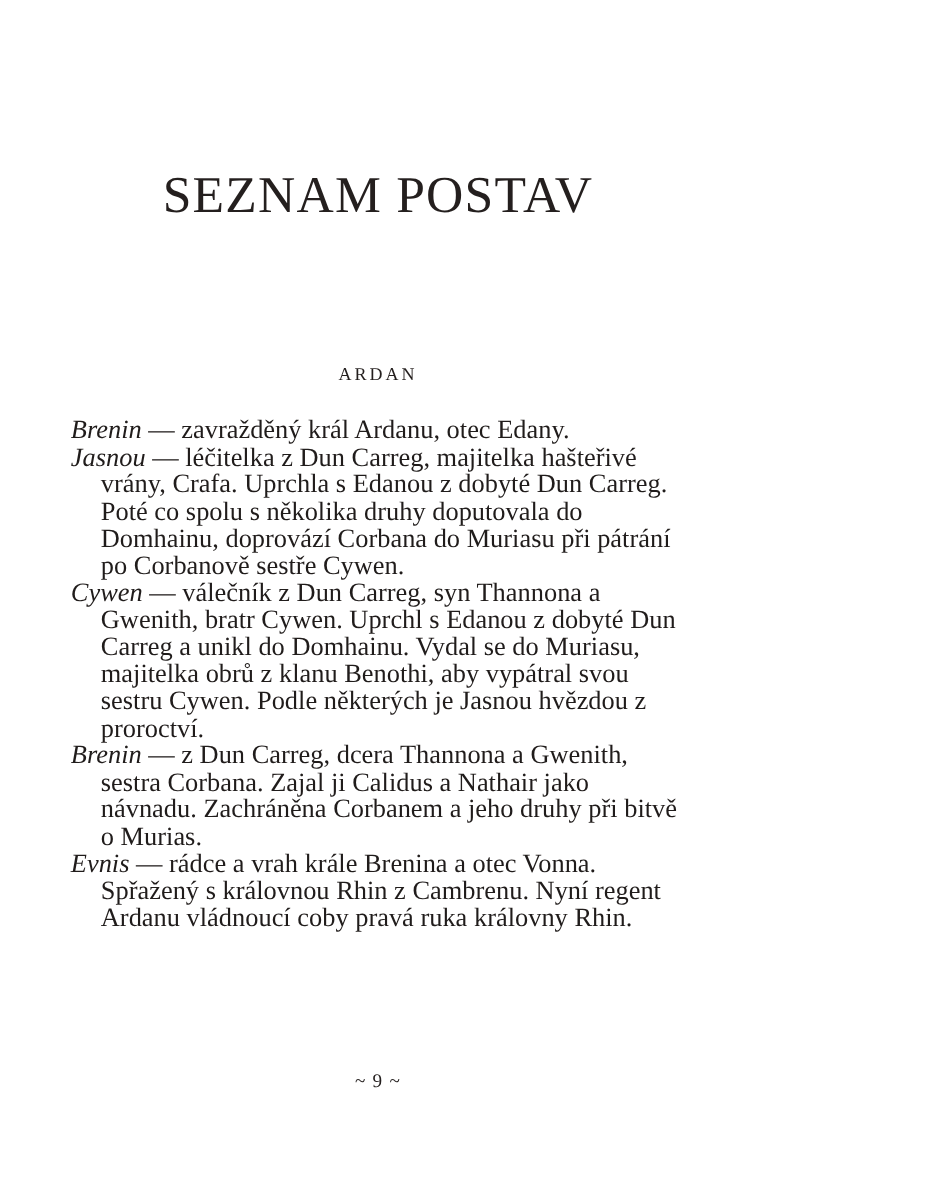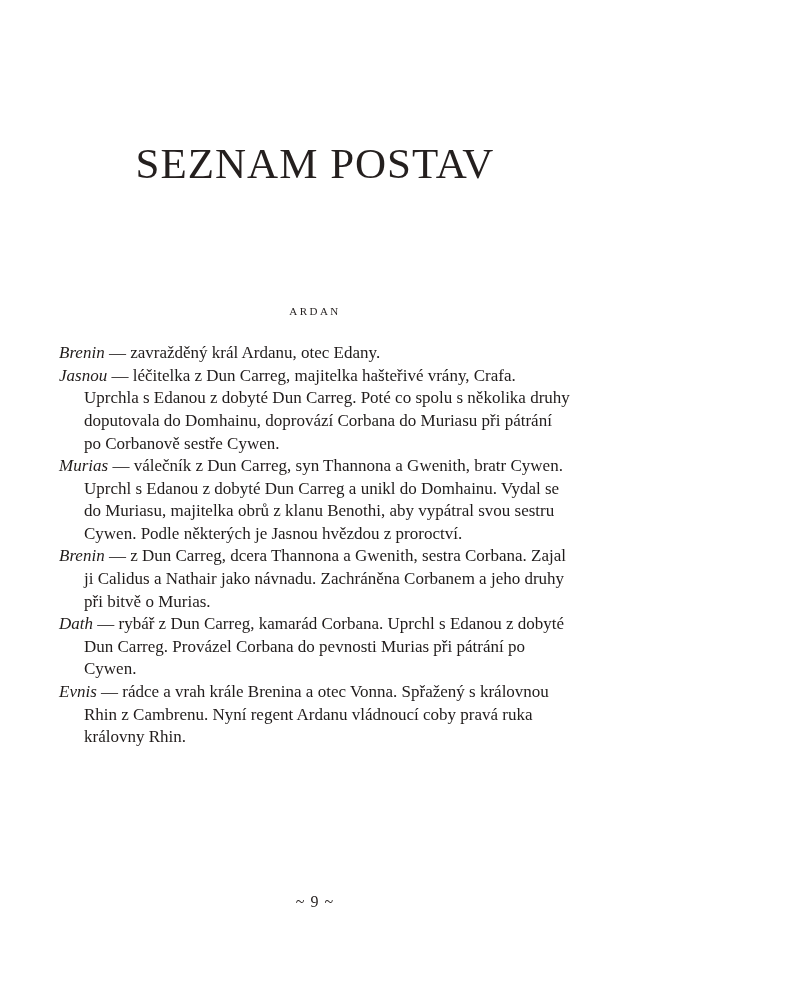--- a/index.html
+++ b/index.html
@@ -27,29 +27,29 @@
     font-size: 43px;
     font-weight: normal;
     letter-spacing: 1px;
     line-height: 1.05;
     color: #241f1e;
   }
   .section-heading {
     margin: 0;
     padding-top: 119px;
     text-align: center;
-    font-size: 11px;
+    font-size: 15px;
     font-weight: normal;
     letter-spacing: 2.5px;
     color: #241f1e;
   }
   .character-list {
     width: 512px;
     margin: 25px auto 0 auto;
-    font-size: 17px;
+    font-size: 22px;
     line-height: 22.6px;
     text-align: left;
   }
   .character-entry {
     margin: 0;
     padding-left: 25px;
     text-indent: -25px;
   }
   .character-name {
     font-style: italic;
@@ -73,25 +73,24 @@
   <h1 class="page-title">SEZNAM POSTAV</h1>
 
   <h2 class="section-heading">ARDAN</h2>
 
   <div class="character-list">
 
     <p class="character-entry"><span class="character-name">Brenin</span> <span>—</span> <span>zavražděný král Ardanu, otec Edany.</span></p>
 
     <p class="character-entry"><span class="character-name">Jasnou</span> <span>—</span> <span>léčitelka z Dun Carreg, majitelka hašteřivé vrány, Crafa. Uprchla s Edanou z dobyté Dun Carreg. Poté co spolu s několika druhy doputovala do Domhainu, doprovází Corbana do Muriasu při pátrání po Corbanově sestře Cywen.</span></p>
 
-    <p class="character-entry"><span class="character-name">Murias</span> <span>—</span> <span>válečník z Dun Carreg, syn Thannona a Gwenith, bratr Cywen. Uprchl s Edanou z dobyté Dun Carreg a unikl do Domhainu. Vydal se do Muriasu, majitelka obrů z klanu Benothi, aby vypátral svou sestru Cywen. Podle některých je Jasnou hvězdou z proroctví.</span></p>
+    <p class="character-entry"><span class="character-name">Cywen</span> <span>—</span> <span>válečník z Dun Carreg, syn Thannona a Gwenith, bratr Cywen. Uprchl s Edanou z dobyté Dun Carreg a unikl do Domhainu. Vydal se do Muriasu, majitelka obrů z klanu Benothi, aby vypátral svou sestru Cywen. Podle některých je Jasnou hvězdou z proroctví.</span></p>
 
     <p class="character-entry"><span class="character-name">Brenin</span> <span>—</span> <span>z Dun Carreg, dcera Thannona a Gwenith, sestra Corbana. Zajal ji Calidus a Nathair jako návnadu. Zachráněna Corbanem a jeho druhy při bitvě o Murias.</span></p>
 
-    <p class="character-entry"><span class="character-name">Dath</span> <span>—</span> <span>rybář z Dun Carreg, kamarád Corbana. Uprchl s Edanou z dobyté Dun Carreg. Provázel Corbana do pevnosti Murias při pátrání po Cywen.</span></p>
 
 
     <p class="character-entry"><span class="character-name">Evnis</span> <span>—</span> <span>rádce a vrah krále Brenina a otec Vonna. Spřažený s královnou Rhin z Cambrenu. Nyní regent Ardanu vládnoucí coby pravá ruka královny Rhin.</span></p>
 
   </div>
 
   <div class="page-footer">~ 9 ~</div>
 
 </div>
 

